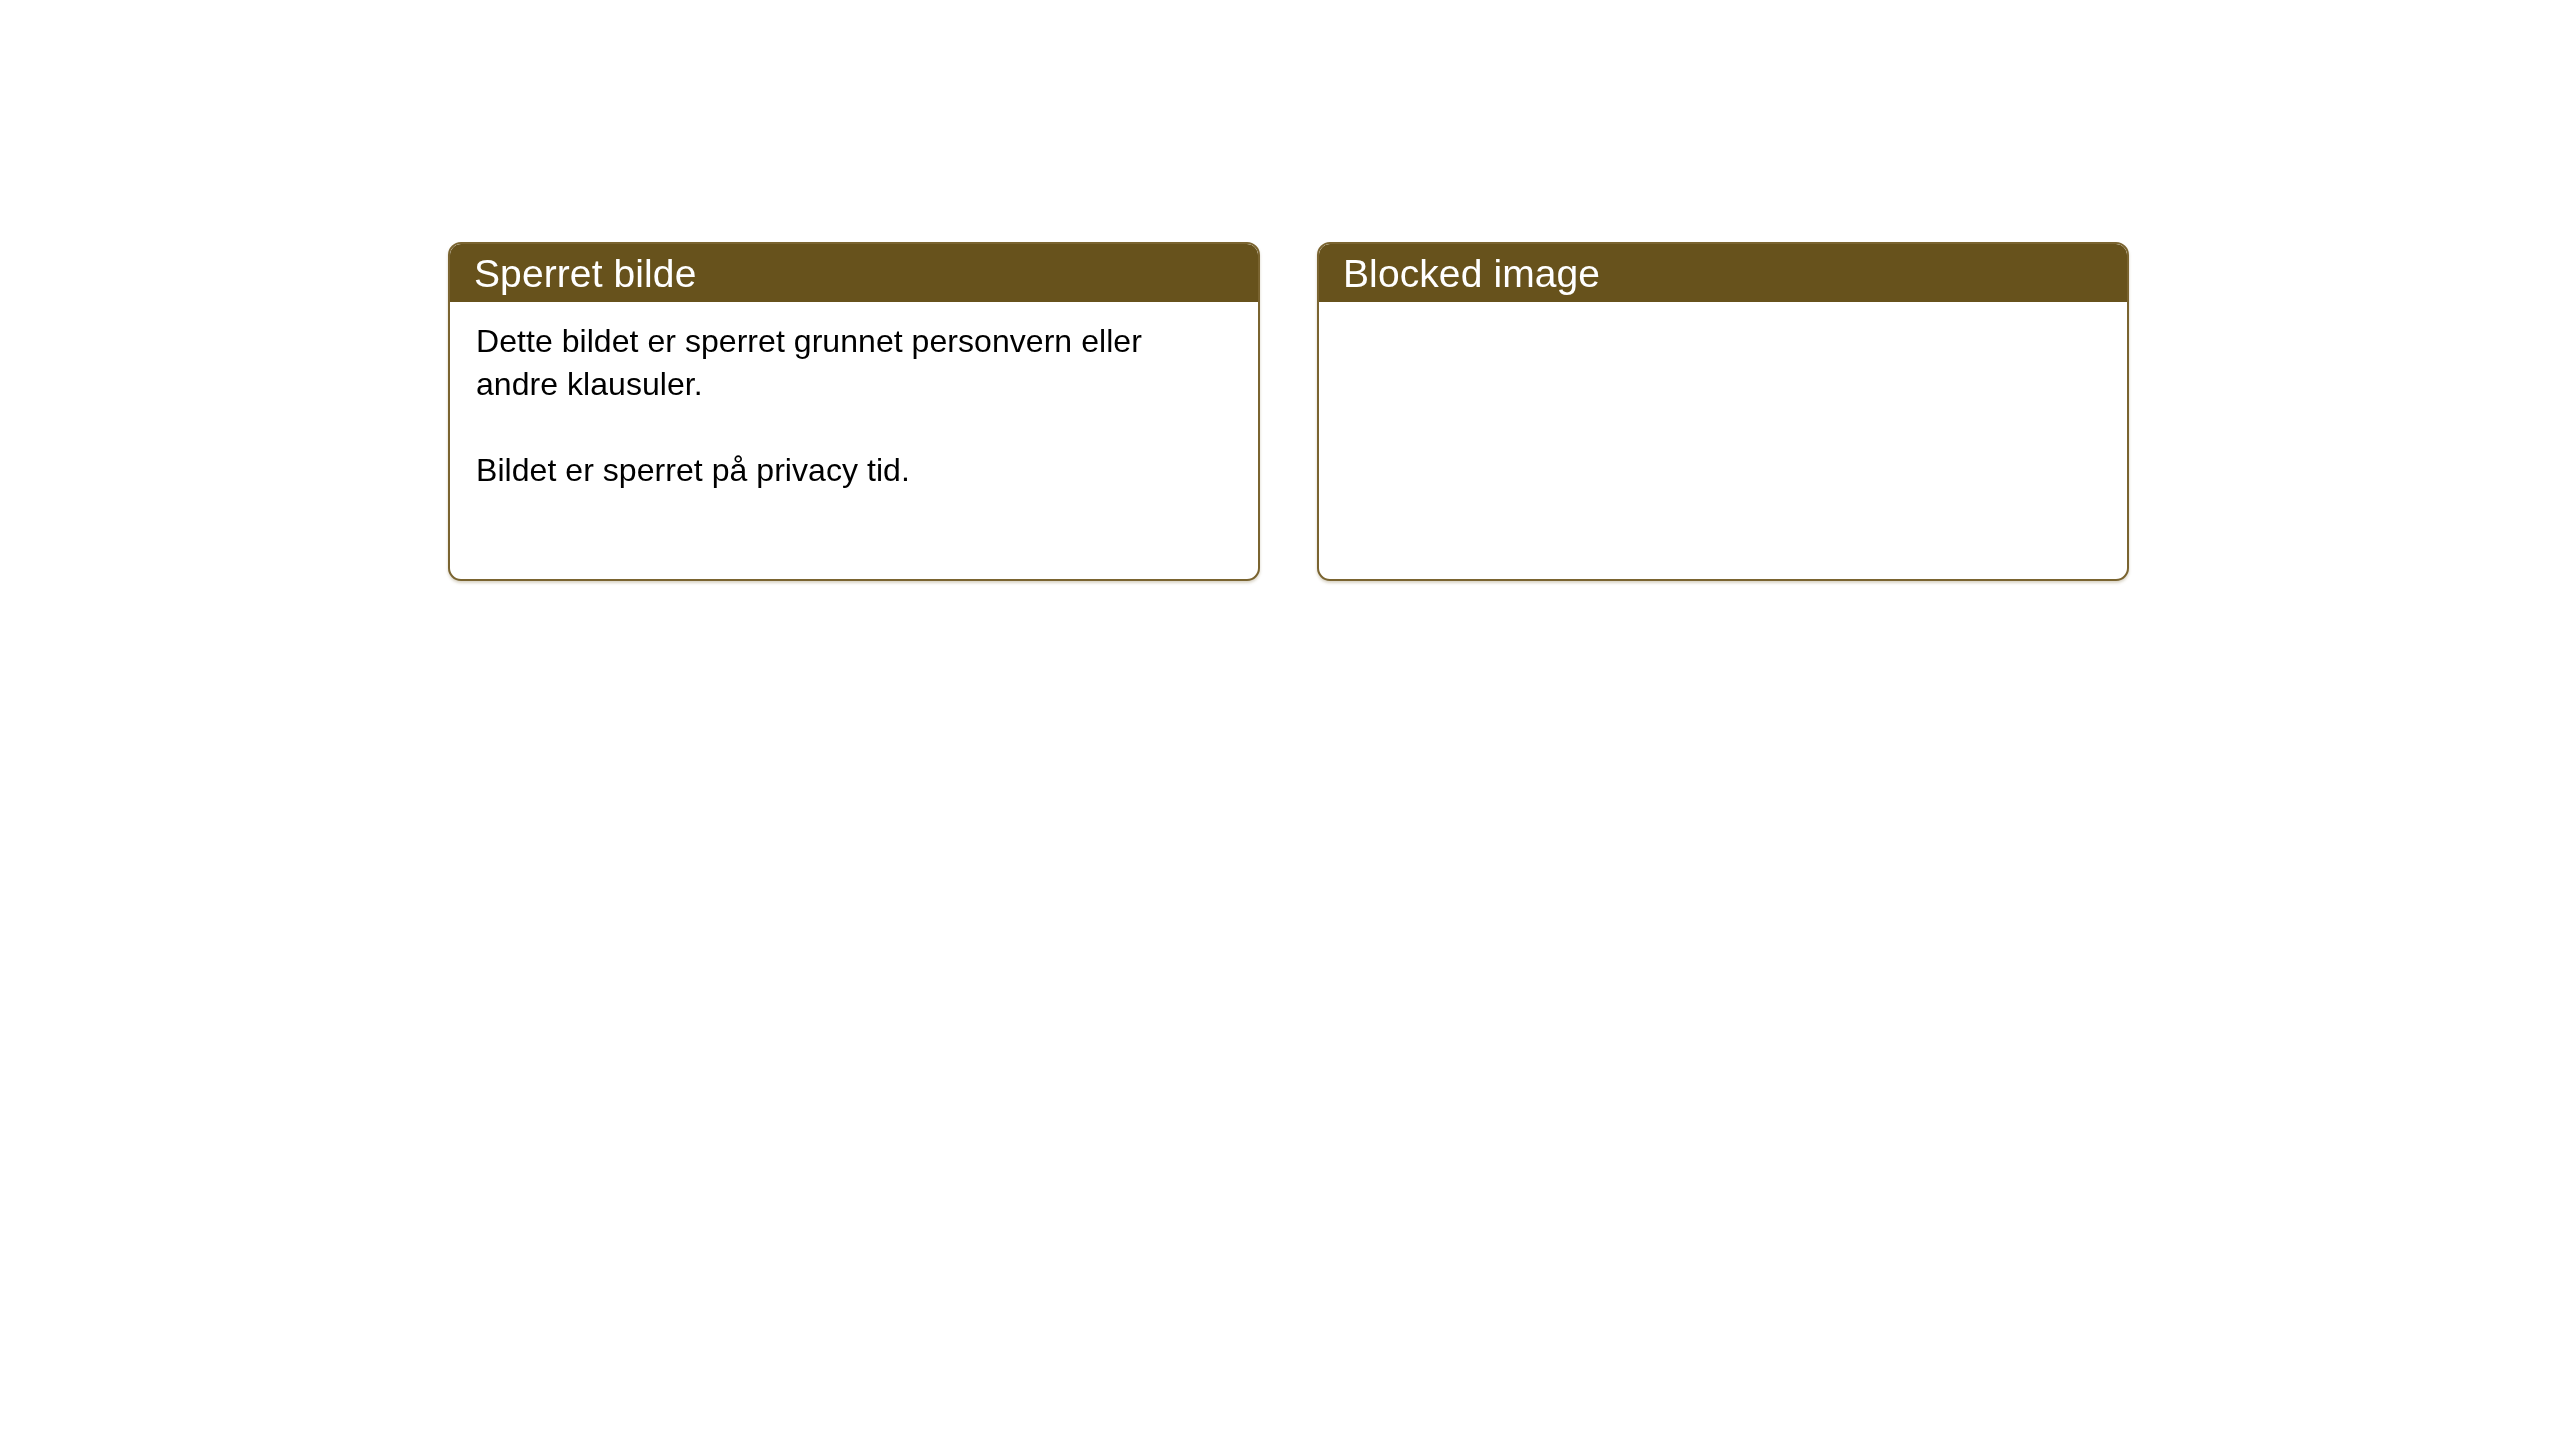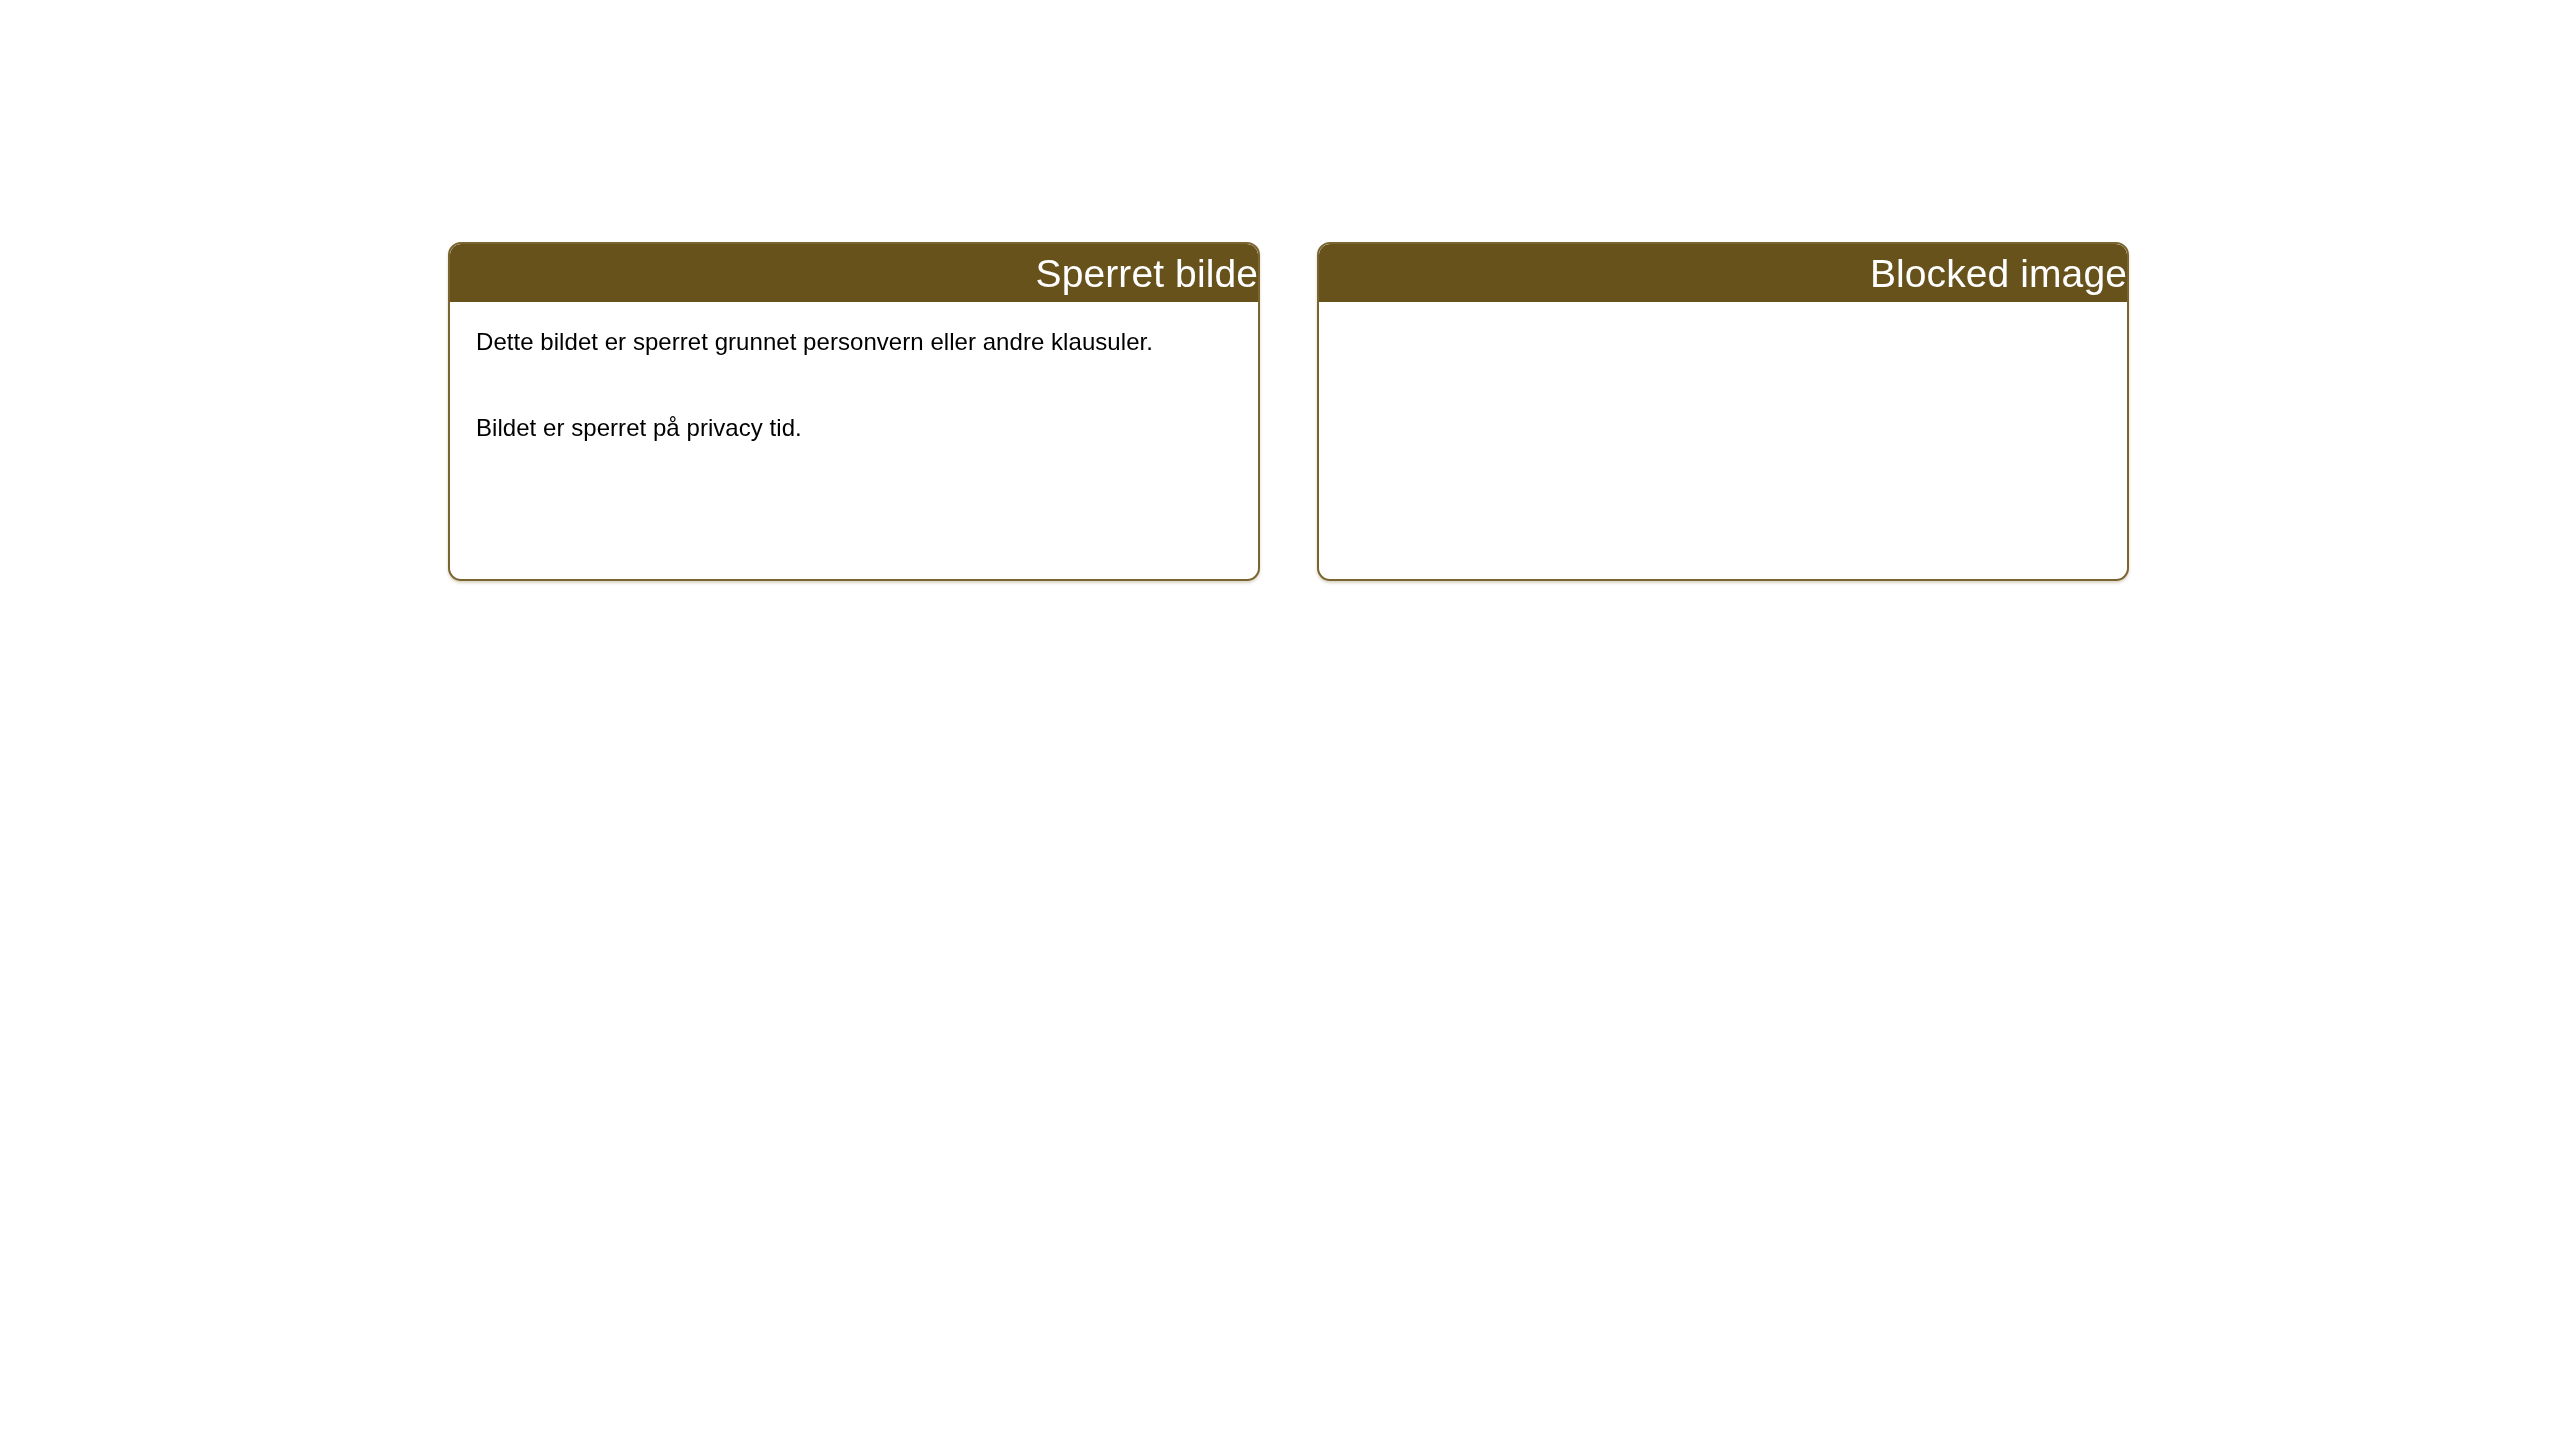--- a/index.html
+++ b/index.html
@@ -47,40 +47,39 @@
 
   .notice-header {
     height: 58px;
     background: #67521c;
     border-top-left-radius: 11px;
     border-top-right-radius: 11px;
     display: flex;
     align-items: center;
     padding: 0 0 0 24px;
     box-sizing: border-box;
-    justify-content: flex-end;
   }
 
   .notice-title {
     color: #ffffff;
     font-size: 39px;
     font-weight: 400;
     line-height: 1;
     letter-spacing: 0.1px;
     white-space: nowrap;
   }
 
   .notice-body {
     padding: 18px 26px 0 26px;
     box-sizing: border-box;
   }
 
   .notice-paragraph {
     color: #000000;
-    font-size: 24px;
+    font-size: 32px;
     font-weight: 400;
     line-height: 43px;
     margin: 0;
     letter-spacing: 0.05px;
   }
 
   .notice-paragraph + .notice-paragraph {
     margin-top: 43px;
   }
 

